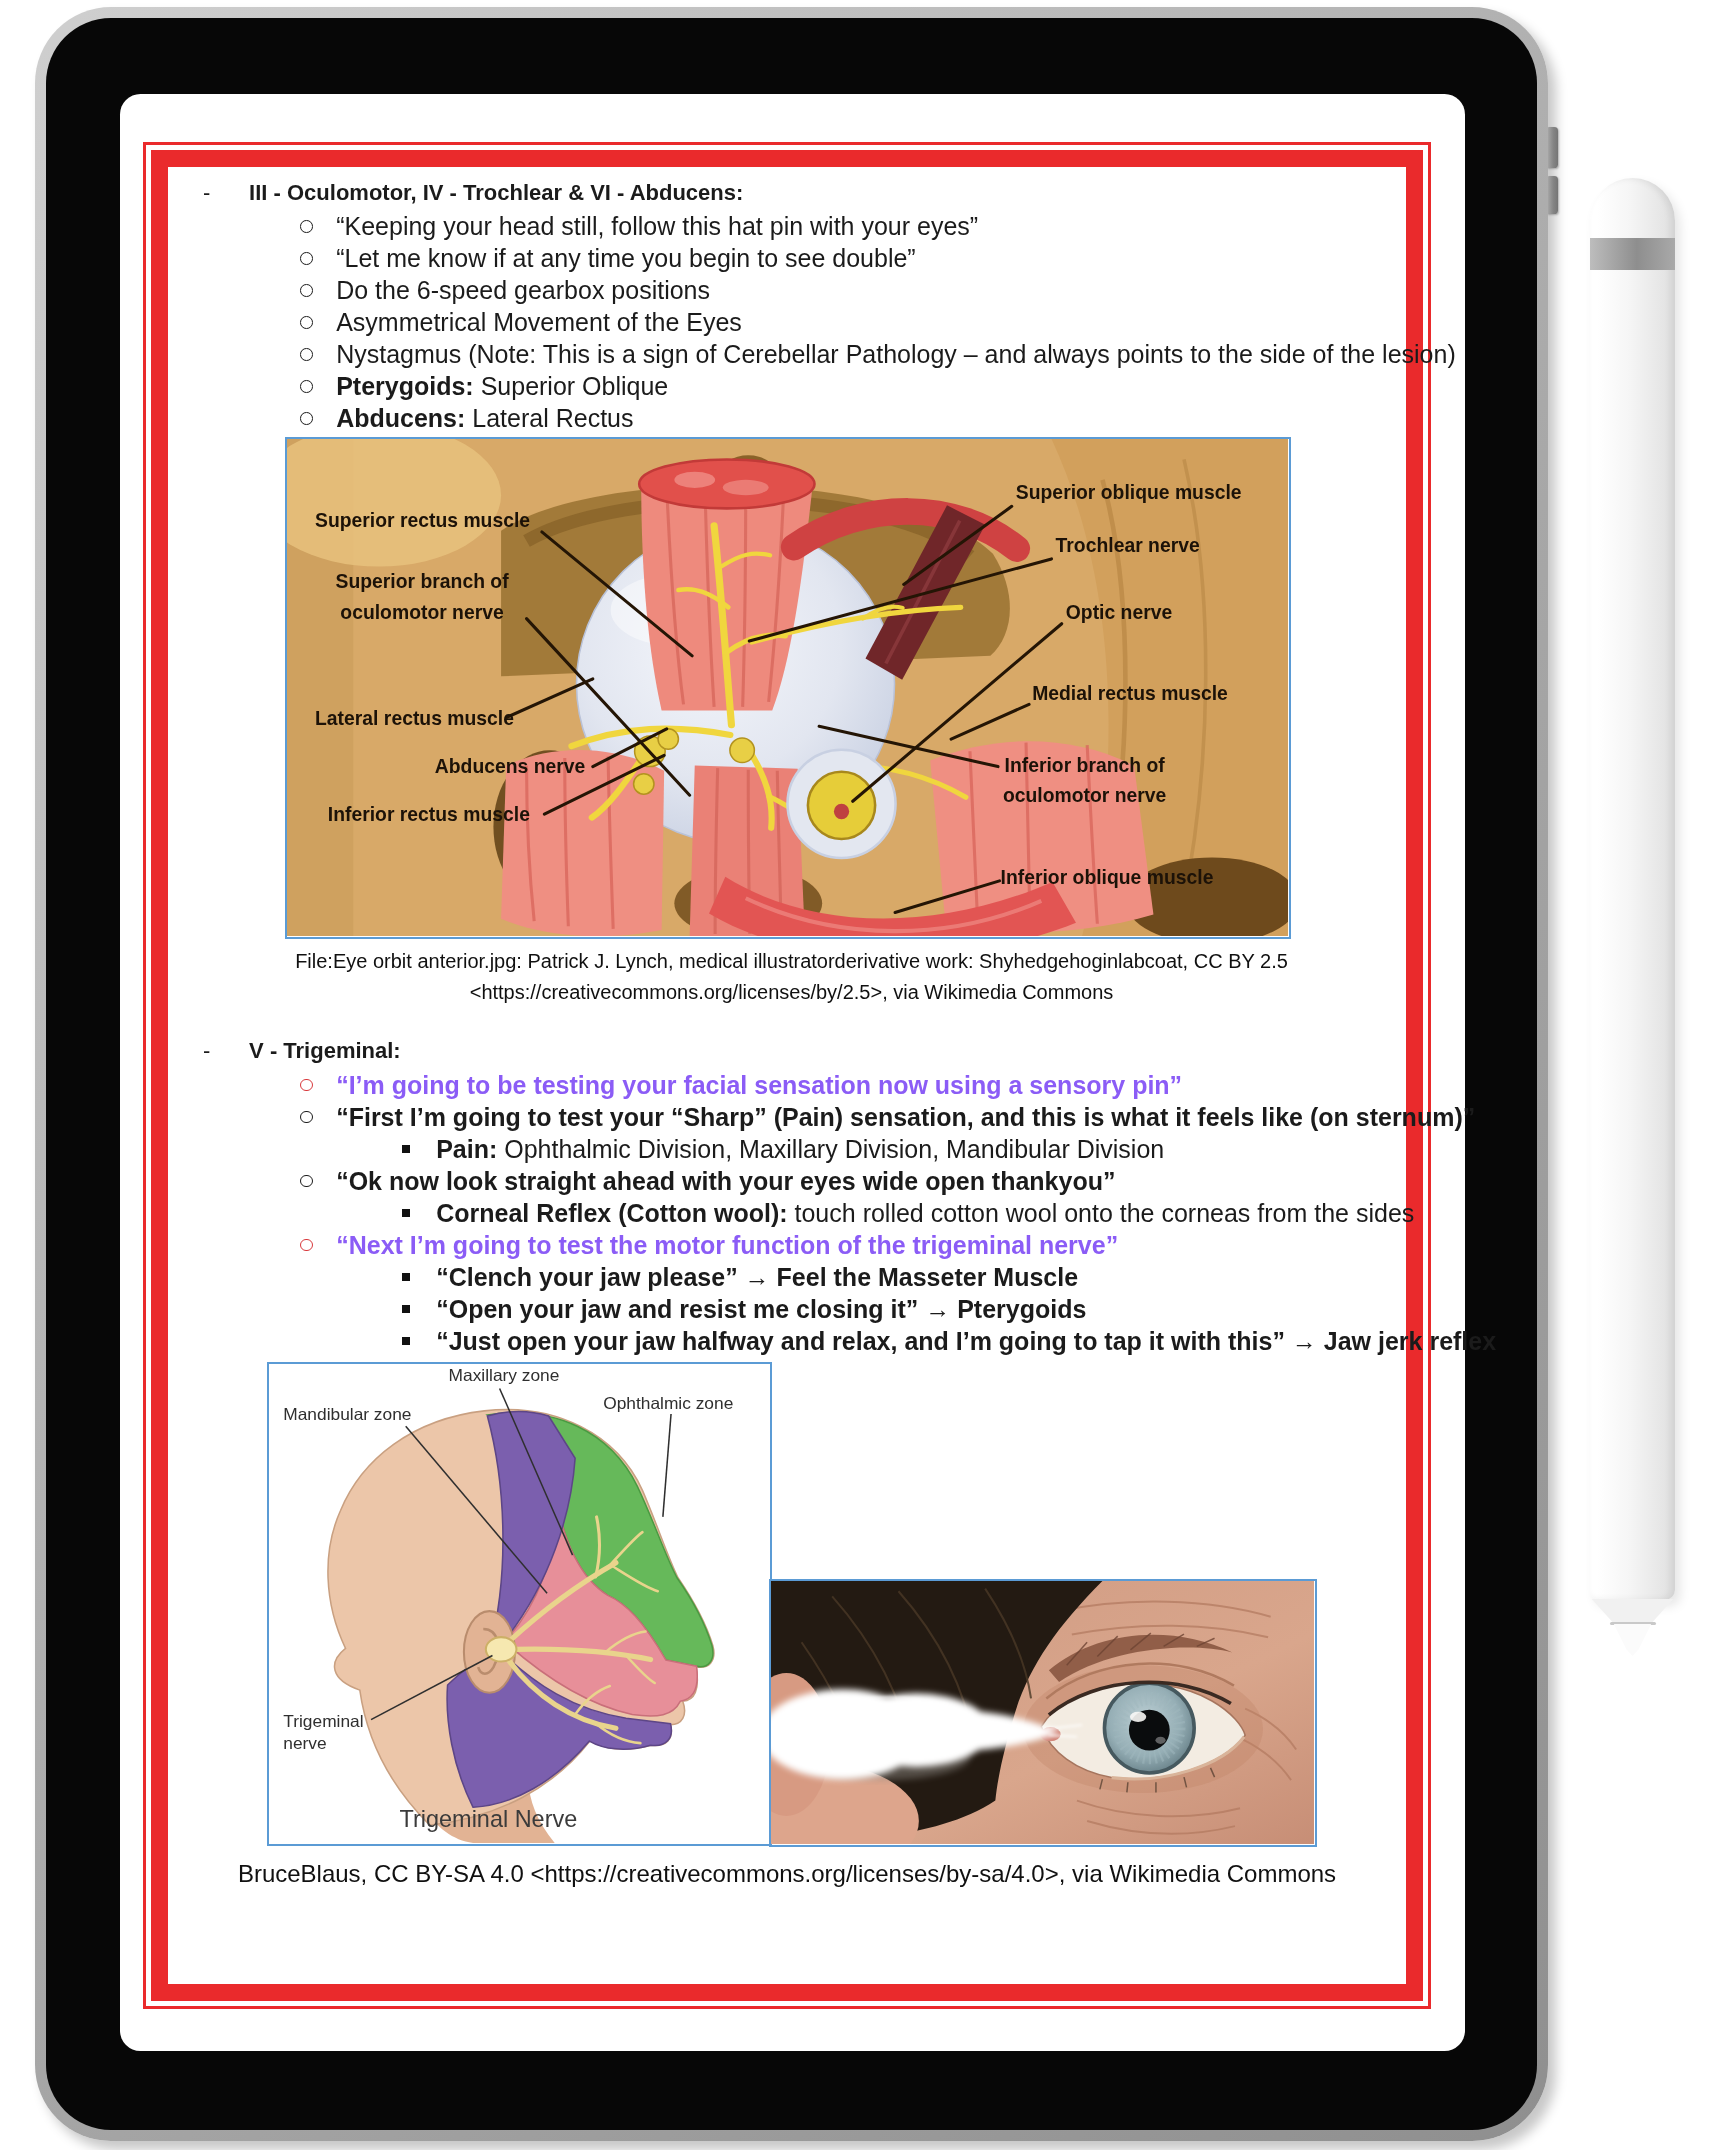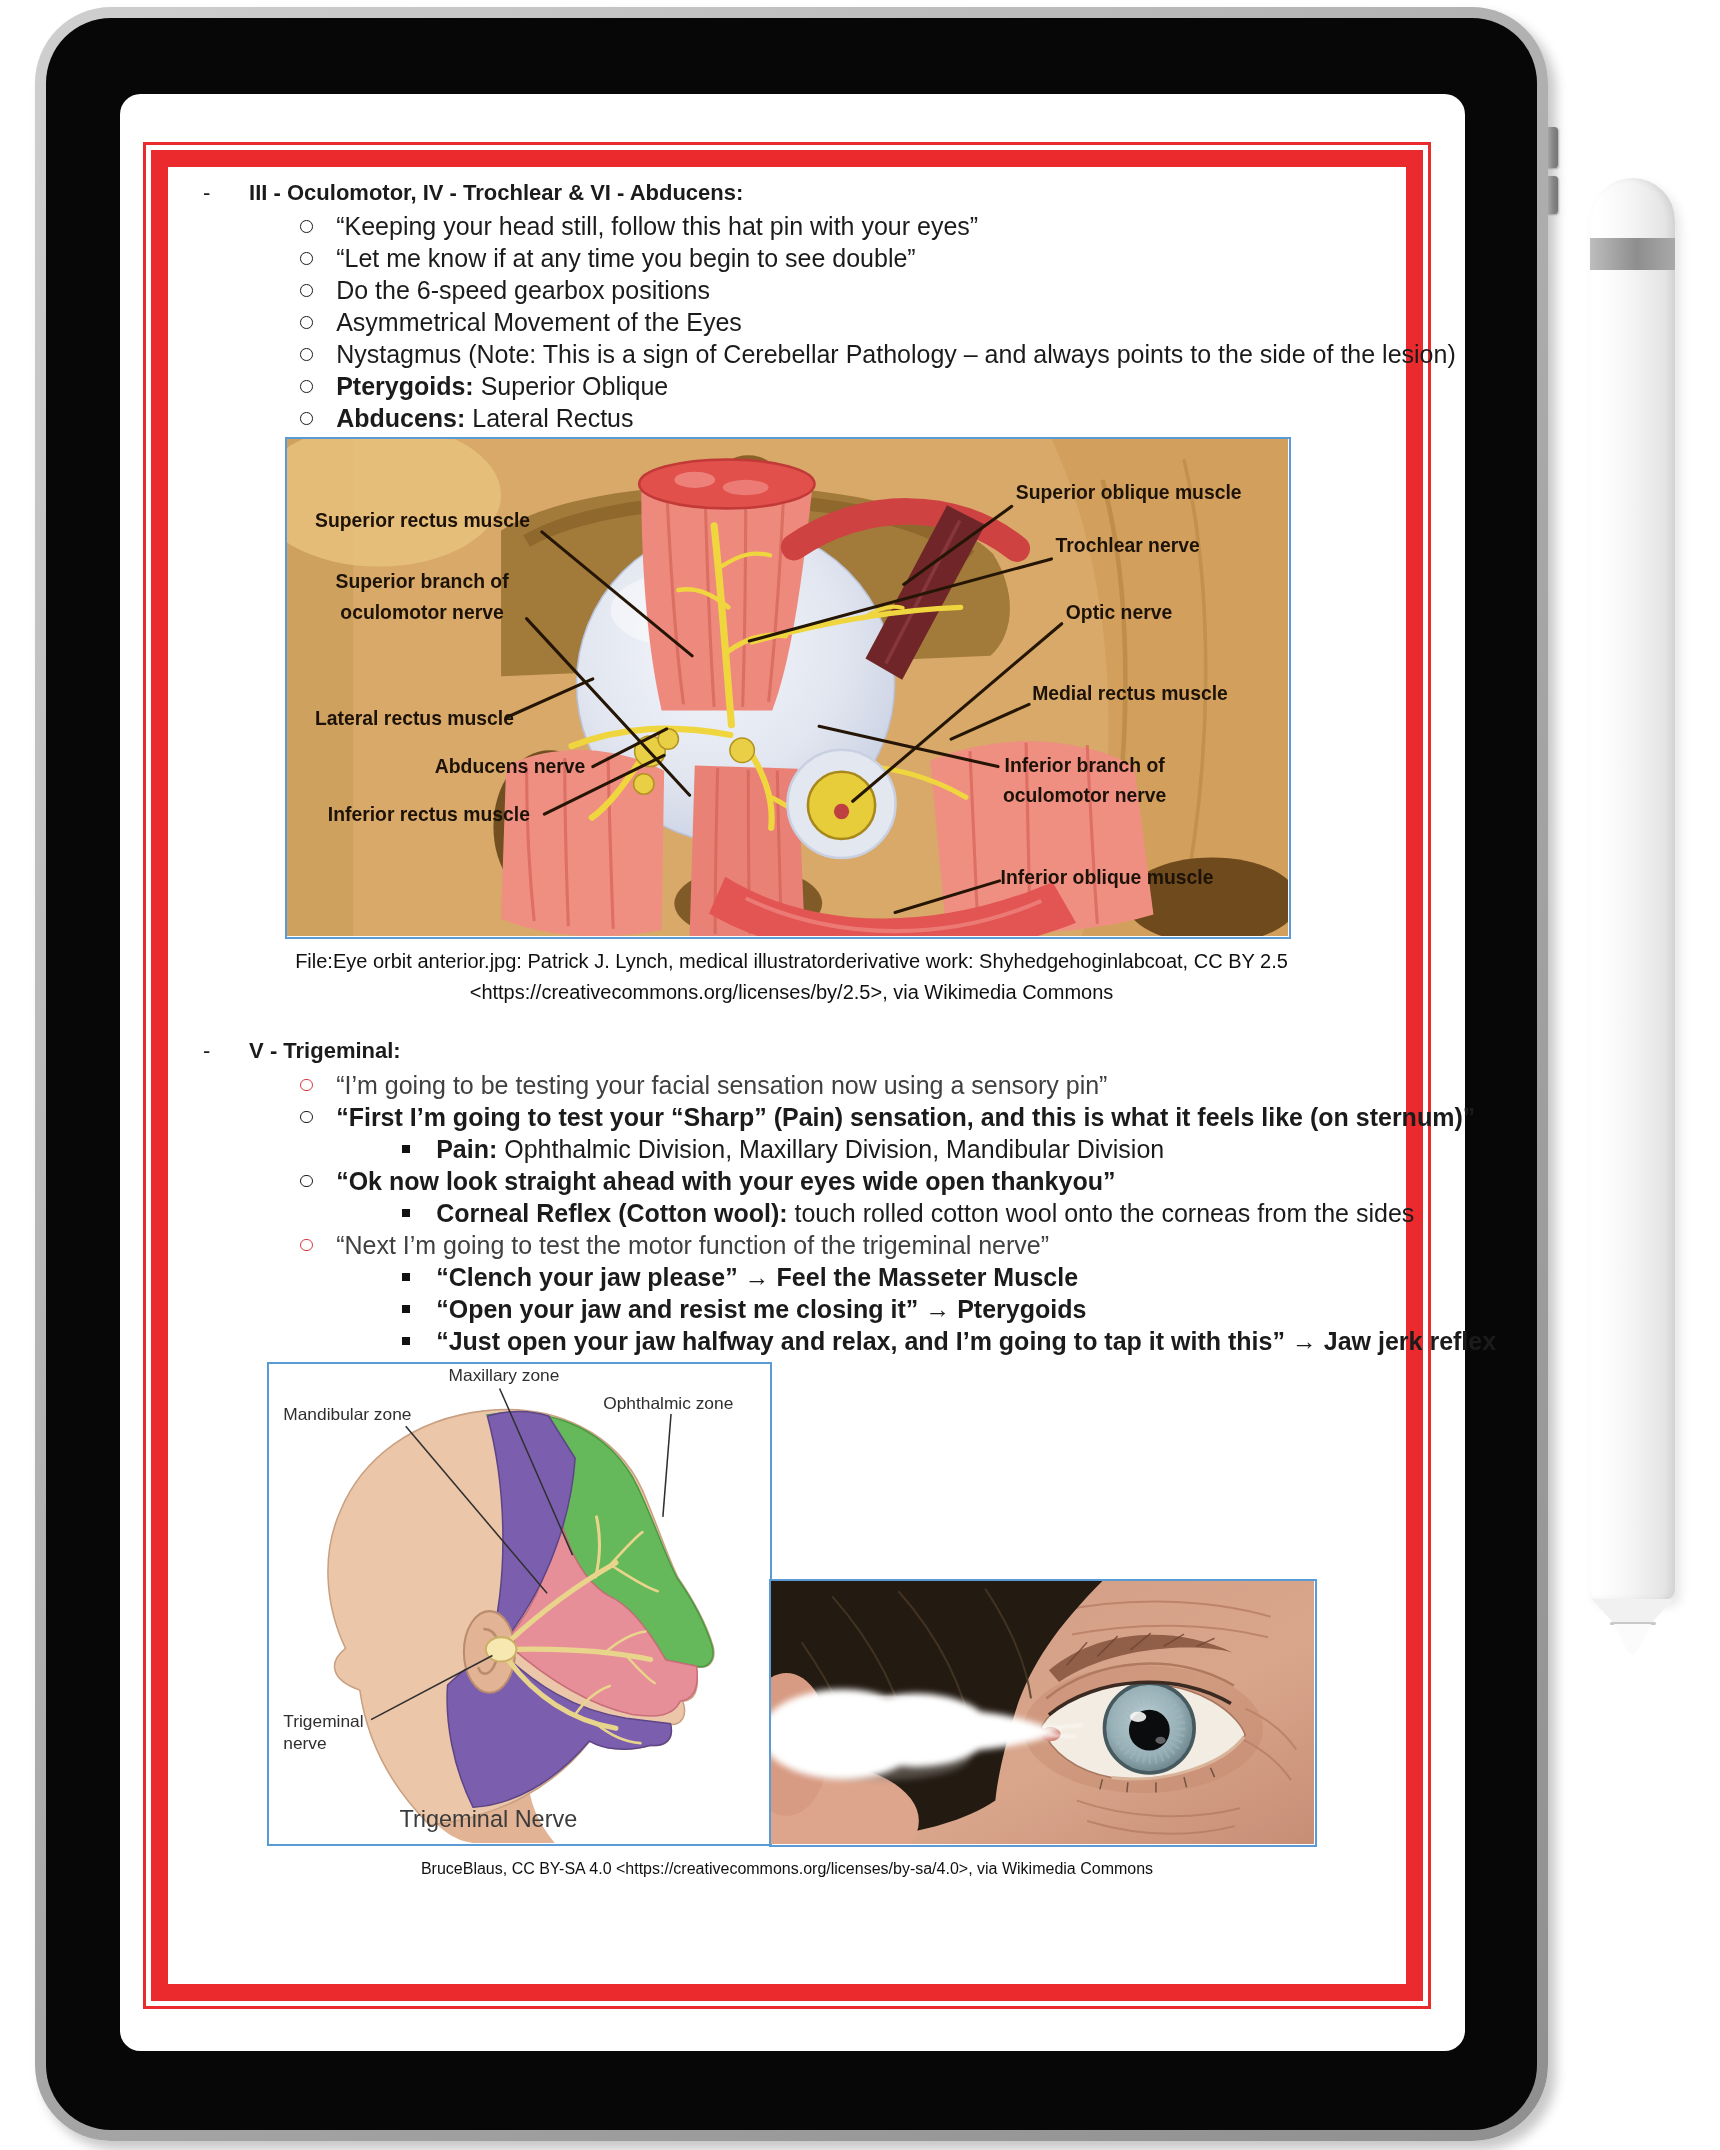--- a/index.html
+++ b/index.html
@@ -34,32 +34,32 @@
        border:17.3px solid #ea2a2c;background:#fff;}
   .doc-content{position:relative;width:100%;height:100%;padding-top:7.1px;box-sizing:border-box;color:#1b1b1b;}
   .row{display:flex;align-items:center;height:32px;font-size:25px;line-height:1.05;white-space:nowrap;}
   .hrow{height:36px;font-size:22px;font-weight:bold;padding-left:35px;}
   .hrow .dashm{display:inline-block;width:46px;font-weight:400;}
   .sec2{margin-top:24.5px;}
   .l1{padding-left:132px;}
   .l2{padding-left:234px;}
   .ring{flex:0 0 auto;width:10.7px;height:10.7px;border:1.5px solid #1b1b1b;border-radius:50%;margin-right:23.4px;}
   .sq{flex:0 0 auto;width:7.6px;height:7.6px;background:#111;margin-right:26.5px;}
-  .redrow{color:#404040;font-weight:normal;}
+  .redrow{color:#8b5cf6;font-weight:bold;}
   .redrow .ring{border-color:#d8383c;}
   .bold{font-weight:bold;}
   .lead{font-weight:bold;}
   .fig-orbit{margin:3.1px 0 0 117px;width:1006px;height:502px;border:2.5px solid #5b9bd5;box-sizing:border-box;}
   .attr{margin-top:7.1px;text-align:center;font-size:20px;line-height:31px;color:#101010;margin-left:9px;}
   .figrow{position:relative;height:488px;margin-top:5.1px;}
   .fig-head{position:absolute;left:99px;top:0;width:505px;height:484px;border:2.5px solid #5b9bd5;
             box-sizing:border-box;background:#fff;}
   .fig-eye{position:absolute;left:601px;top:217px;width:548px;height:268px;border:2.5px solid #5b9bd5;
            box-sizing:border-box;}
-  .attr2{margin-top:10.2px;text-align:center;font-size:16px;color:#101010;}
+  .attr2{margin-top:10.2px;text-align:center;font-size:24px;color:#101010;}
   svg{display:block;}
   .figlbl{font-family:"Liberation Sans",sans-serif;font-weight:bold;font-size:38px;fill:#1c1208;}
   .hlbl{font-family:"Liberation Sans",sans-serif;font-size:34px;fill:#2f2f2f;}
   .hcap{font-family:"Liberation Sans",sans-serif;font-size:46px;fill:#3b3b3b;}
 </style>
 </head>
 <body>
 
 <div class="stage">
 

